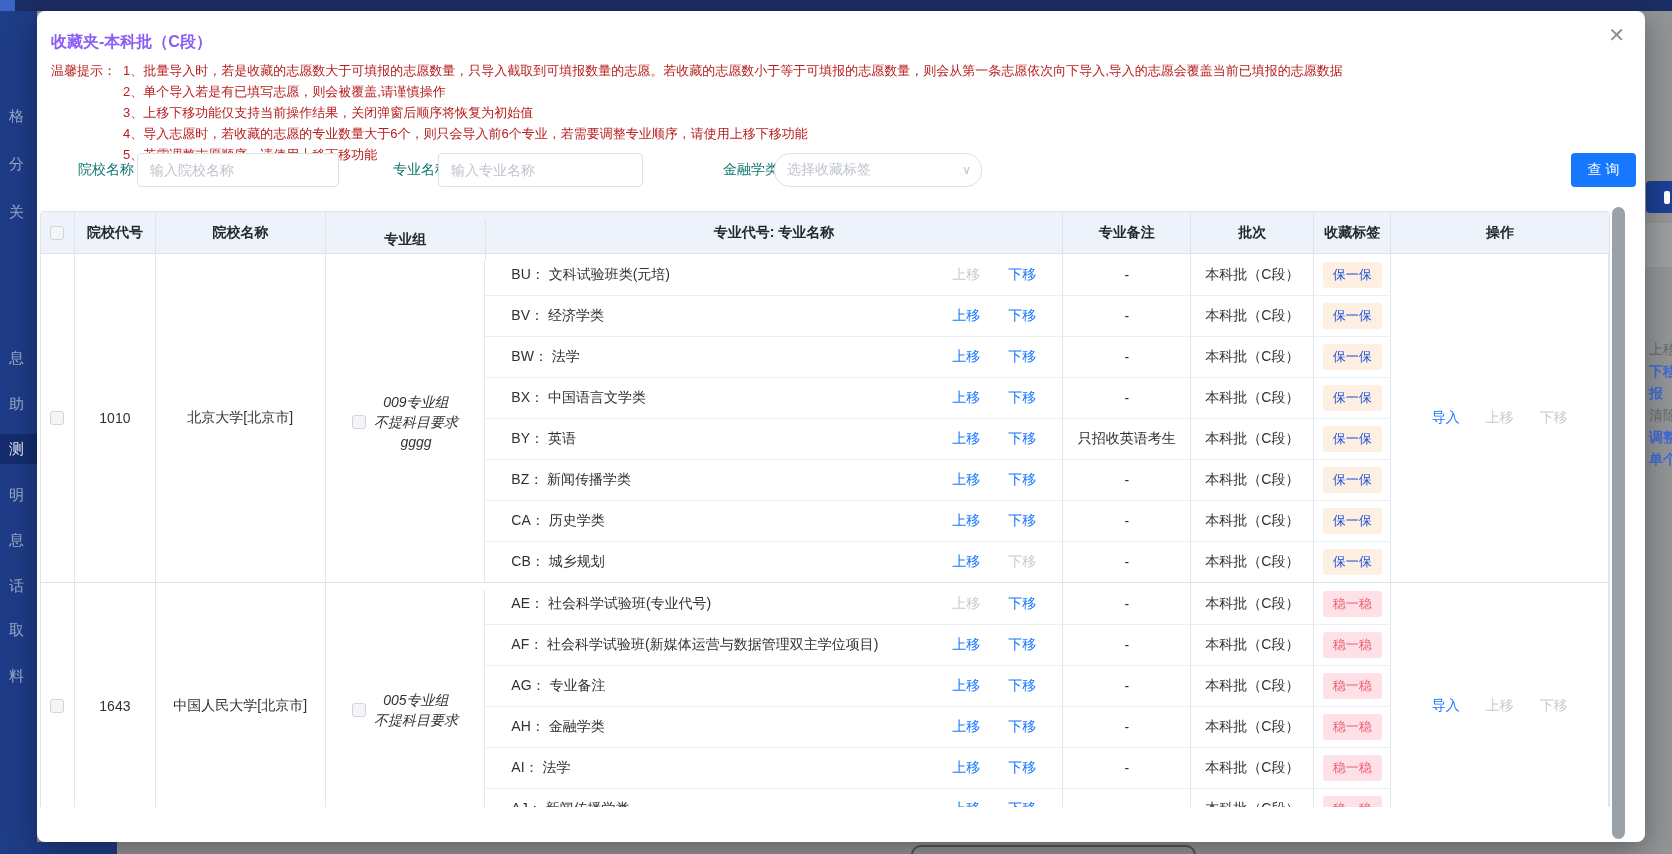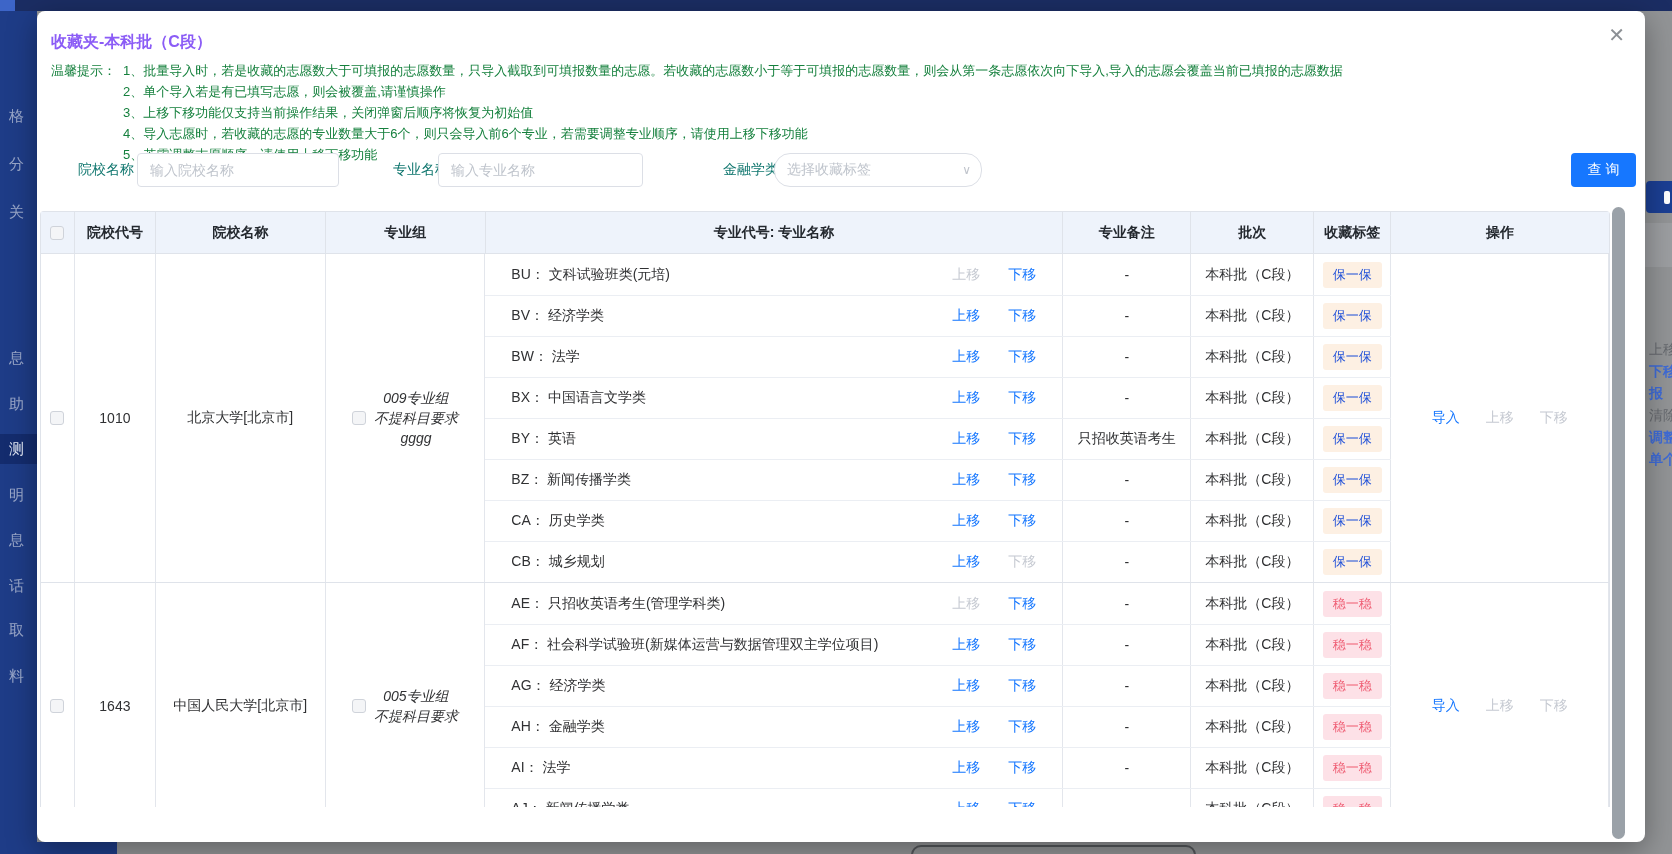--- a/index.html
+++ b/index.html
@@ -24,21 +24,21 @@
   .rs-link.gray { color:#66696e; }
   .bottom-box { position:absolute; left:911px; top:845px; width:285px; height:26px;
                 border:2px solid #55585c; border-radius:10px; }
 
   
   .modal { position:absolute; left:37px; top:11px; width:1608px; height:831px; background:#ffffff;
            border-radius:8px; box-shadow:0 8px 30px rgba(0,0,0,.35); overflow:hidden; }
   .m-title { position:absolute; left:14px; top:21px; font-size:16px; font-weight:bold; color:#8b5cf6; }
   .m-close { position:absolute; right:20px; top:14px; font-size:20px; color:#8c9095; cursor:pointer; line-height:1; }
   .tips { position:absolute; left:14px; top:49px; width:1566px; padding-left:72px; font-size:13px;
-          color:#15803d; line-height:21px; }
+          color:#b91c1c; line-height:21px; }
   .tips-label { position:absolute; left:0; top:0; }
   .tip-line { white-space:nowrap; }
 
   
   .filters { position:absolute; left:14px; top:142px; width:1580px; height:34px; }
   .f-label { position:absolute; top:8px; font-size:14px; color:#0f766e;margin-left:27px; }
   .f-input { position:absolute; top:0; height:34px; border:1px solid #dcdfe6; border-radius:4px;
              font-size:14px; color:#000000; padding:0 12px; outline:none; font-family:inherit; }
   .f-input::placeholder { color:#bfc4cc; }
   .f-select { display:flex; align-items:center; justify-content:space-between; position:absolute; top:0;
@@ -47,21 +47,21 @@
   .chev { font-size:12px; color:#c0c4cc; }
   .f-btn { position:absolute; left:1520px; top:0; width:65px; height:34px; background:#1677ff; color:#fff;
            border:none; border-radius:4px; font-size:14px; cursor:pointer; font-family:inherit; }
 
   
   .table-clip { position:absolute; left:3px; top:200px; width:1570px; height:596px; overflow:hidden; }
   .tbl { width:1570px; border:1px solid #dfe3ea; border-bottom:none; border-radius:4px 4px 0 0; font-size:14px; color:#303133; }
   .thead { display:flex; height:41px; background:#eef3fb; font-weight:bold; color:#24292f; }
   .thead .hc { display:flex; align-items:center; justify-content:center; border-right:1px solid #dfe3ea; height:41px; }
   .thead .hc:last-child { border-right:none; }
-  .c0{width:34px;} .c1{width:81px;} .c2{width:170px;} .c3{width:160px;}
+  .c0{width:34px;} .c1{width:81px;} .c2{width:170px;} .c3{width:160px;margin-top:7px;}
   .c4{width:578px;} .c5{width:128px;} .c6{width:123px;} .c7{width:77px;} .c8{width:218px;}
   .tgroup { display:flex; border-top:1px solid #dfe3ea; background:#fff; }
   .gcell { display:flex; align-items:center; justify-content:center; border-right:1px solid #e3e6ec; }
   .glines { text-align:center; line-height:20px; margin-left:8px;font-style:italic; }
   .majors { width:906px; display:flex; flex-direction:column; }
   .mrow { display:flex; height:41px; }
   .mrow + .mrow { border-top:1px solid #ebeef3; }
   .mc { display:flex; align-items:center; justify-content:center; border-right:1px solid #e3e6ec; height:100%; }
   .mc.name { justify-content:flex-start; padding-left:26px; position:relative; }
   .mv { position:absolute; right:26px; display:flex; gap:28px; }
@@ -300,21 +300,21 @@
             <div class="gcell c3">
               <span class="cb"></span>
               <div class="glines">
                 <div>005专业组</div>
                 <div>不提科目要求</div>
               </div>
             </div>
             <div class="majors">
               <div class="mrow">
                 <div class="mc name c4">
-                  <span>AE： 只招收英语考生(管理学科类)</span>
+                  <span>AE： 社会科学试验班(专业代号)</span>
                   <span class="mv">
                     <span class="lnk disabled">上移</span>
                     <span class="lnk">下移</span>
                   </span>
                 </div>
                 <div class="mc c5">-</div>
                 <div class="mc c6">本科批（C段）</div>
                 <div class="mc c7">
                   <span class="badge pink">稳一稳</span>
                 </div>
@@ -328,21 +328,21 @@
                   </span>
                 </div>
                 <div class="mc c5">-</div>
                 <div class="mc c6">本科批（C段）</div>
                 <div class="mc c7">
                   <span class="badge pink">稳一稳</span>
                 </div>
               </div>
               <div class="mrow">
                 <div class="mc name c4">
-                  <span>AG： 经济学类</span>
+                  <span>AG： 专业备注</span>
                   <span class="mv">
                     <span class="lnk">上移</span>
                     <span class="lnk">下移</span>
                   </span>
                 </div>
                 <div class="mc c5">-</div>
                 <div class="mc c6">本科批（C段）</div>
                 <div class="mc c7">
                   <span class="badge pink">稳一稳</span>
                 </div>

